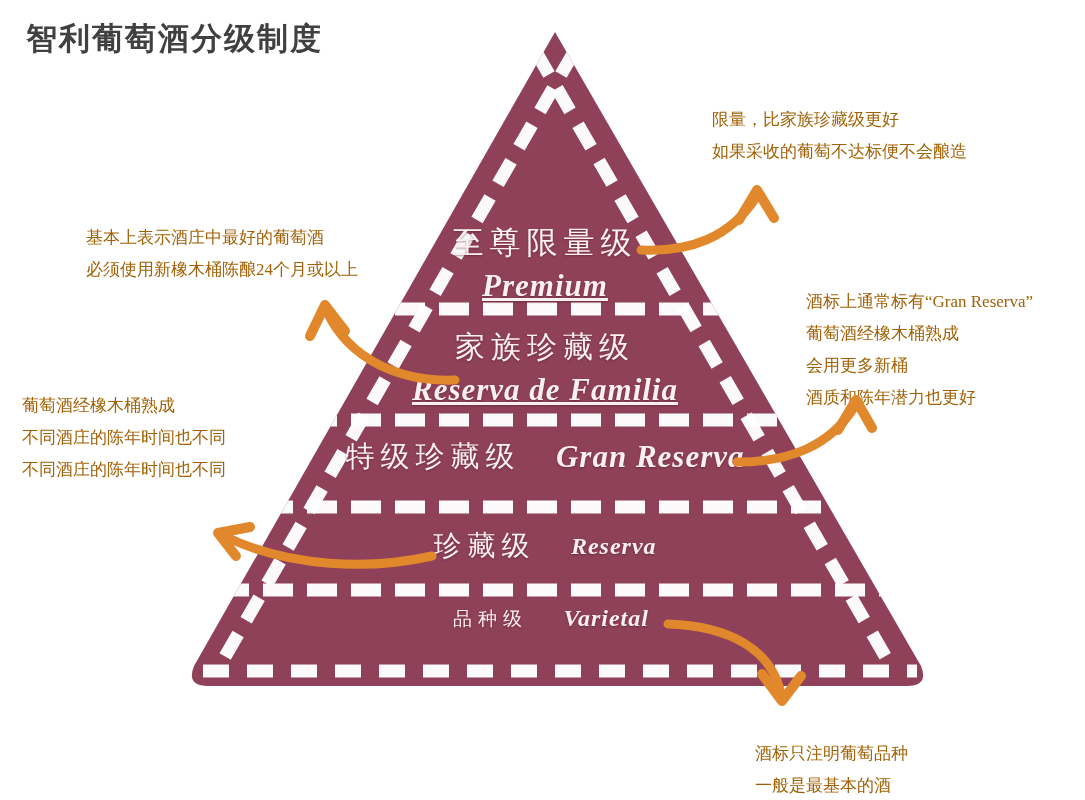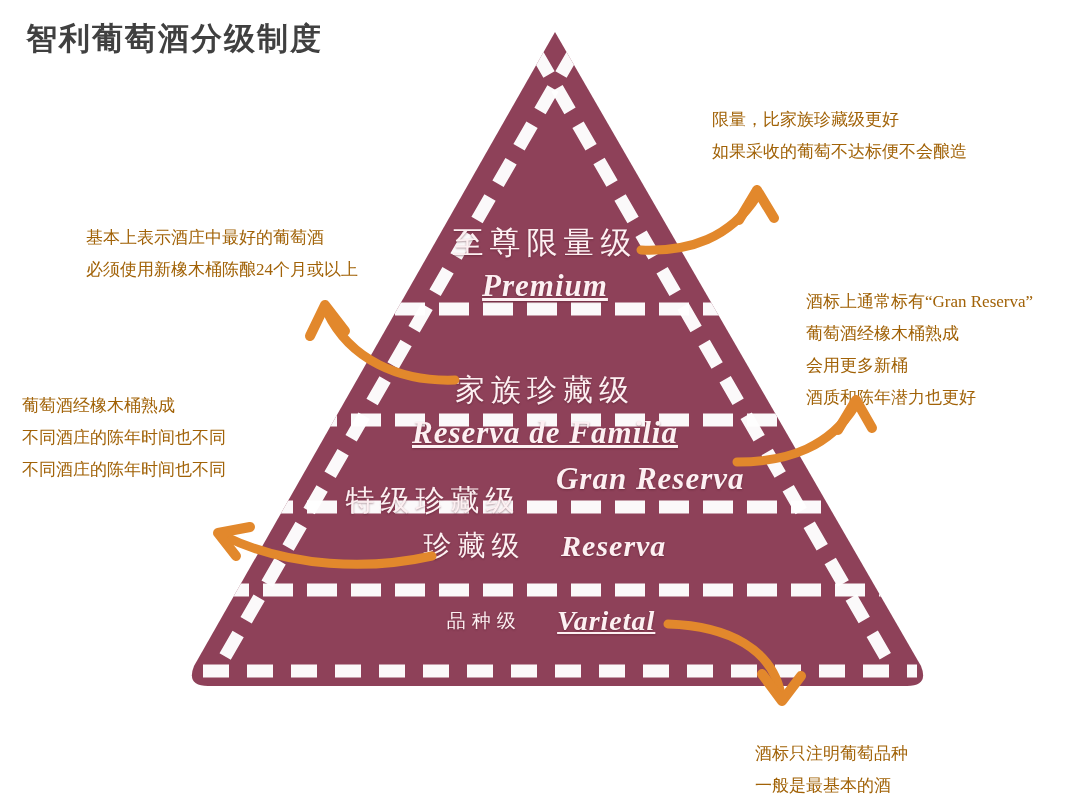--- a/index.html
+++ b/index.html
@@ -68,35 +68,35 @@
   .tier.stacked .cn { display: block; }
   .tier.stacked .es { display: block; margin-top: 4px; text-decoration: underline; }
   .tier.inline .cn,
   .tier.inline .es { display: inline-block; vertical-align: middle; }
   .tier.inline .es { margin-left: 31px; }
 
   #tier-premium { left: 395px; top: 222px; width: 300px; }
   #tier-premium .cn { font-size: 31px; }
   #tier-premium .es { font-size: 31px; }
 
-  #tier-familia { left: 370px; top: 327px; width: 350px; margin-top: 43px; }
+  #tier-familia { left: 370px; top: 327px; width: 350px; }
   #tier-familia .cn { font-size: 30px; }
   #tier-familia .es { font-size: 31px; }
 
   #tier-granreserva { left: 325px; top: 437px; width: 440px; }
-  #tier-granreserva .cn { font-size: 29px; margin-top: 44px; }
+  #tier-granreserva .cn { font-size: 29px; }
   #tier-granreserva .es { font-size: 31px; }
 
   #tier-reserva { left: 375px; top: 527px; width: 340px; }
   #tier-reserva .cn { font-size: 28px; }
-  #tier-reserva .es { font-size: 30px; }
+  #tier-reserva .es { font-size: 24px; }
 
   #tier-varietal { left: 375px; top: 605px; width: 340px; }
   #tier-varietal .cn { font-size: 19px; margin-left: 12px; }
-  #tier-varietal .es { font-size: 28px; text-decoration: underline; }
+  #tier-varietal .es { font-size: 24px; }
 
   
   .note {
     position: absolute;
     font-family: "Liberation Serif", "DejaVu Serif", serif;
     font-size: 17px;
     line-height: 32px;
     color: #a16207;
     white-space: nowrap;
   }

